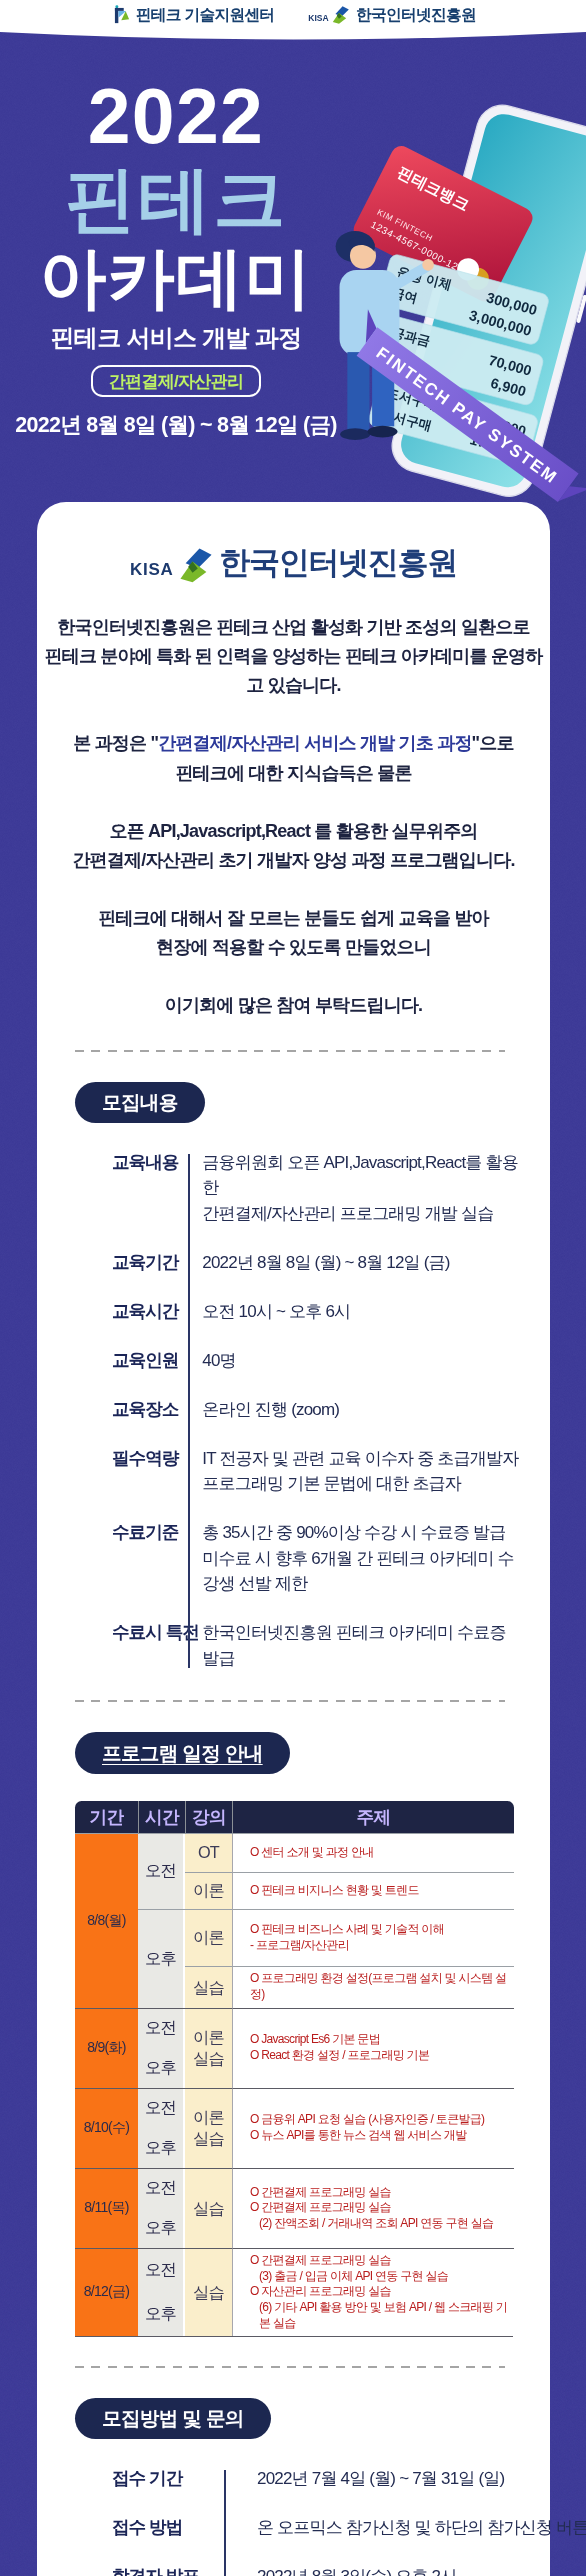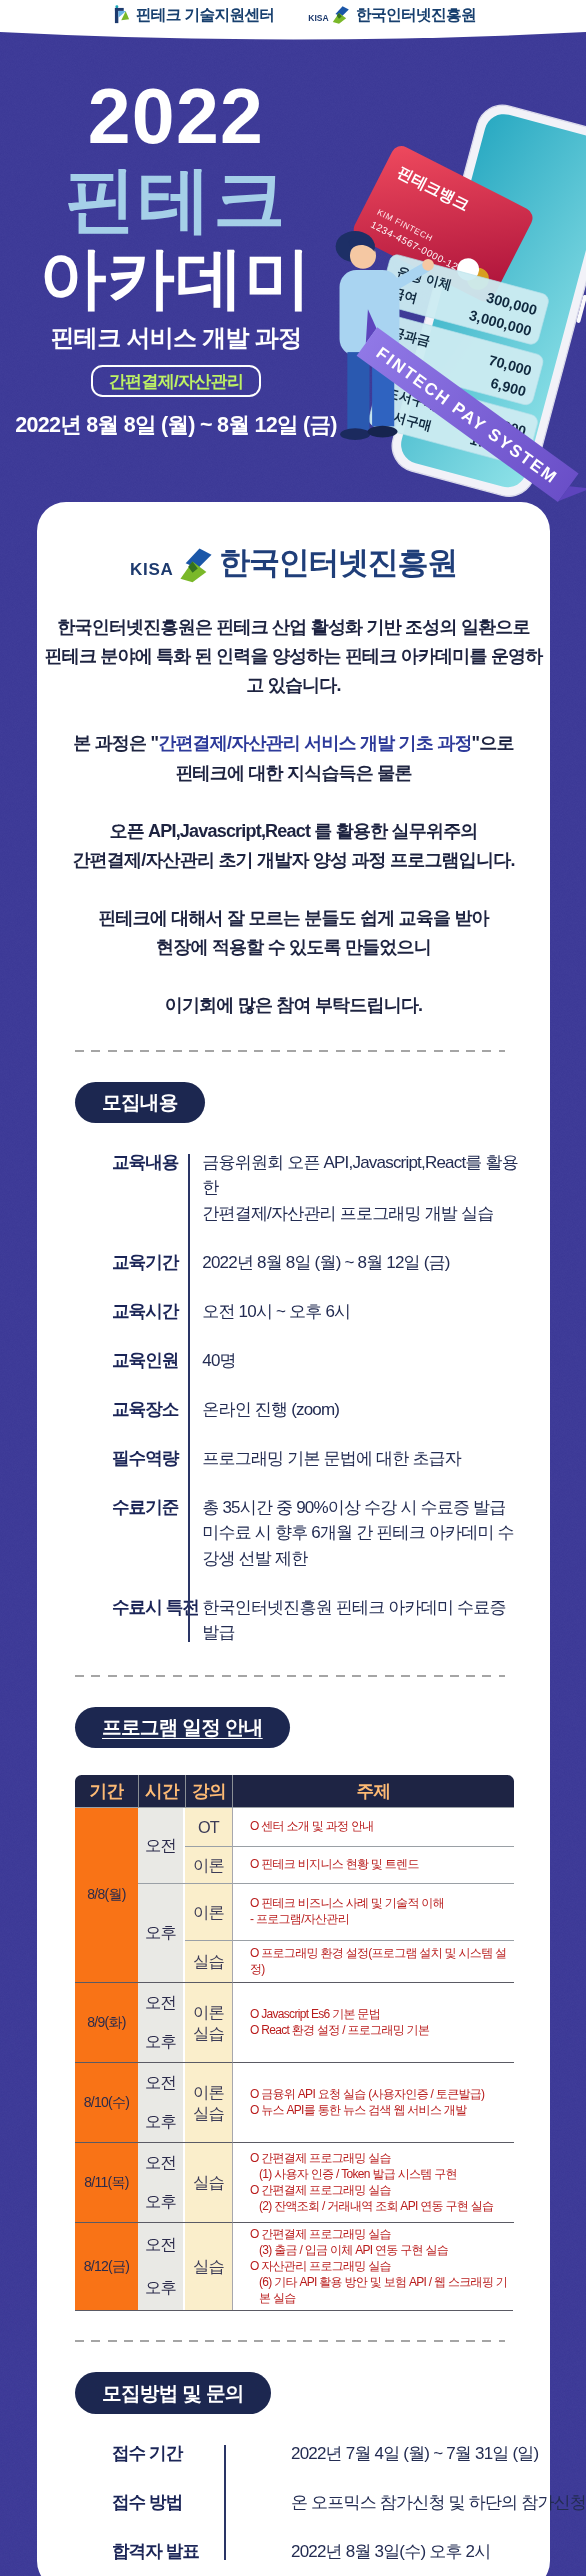--- a/index.html
+++ b/index.html
@@ -46,29 +46,29 @@
   .def-list::before { content:""; position:absolute; top:3.9px; bottom:3.9px; width:2px; background:#2a3565; }
   .def-list.info::before { left:76px; }
   .def-list.apply::before { left:112px; }
   .def-row { display:flex; margin-bottom:23.5px; }
   .def-row:last-child { margin-bottom:0; }
   .def-label { flex:0 0 auto; display:flex; justify-content:flex-start; }
   .def-list.info .def-label { width:76px; padding-right:7.8px; }
   .def-list.apply .def-label { width:112px; padding-right:10.4px; }
   .def-label span { white-space:nowrap; color:#1b2557; font-size:17.6px; font-weight:bold; letter-spacing:-1px; }
   .def-content { padding-left:14.3px; color:#232c52; font-size:17px; letter-spacing:-0.8px; line-height:1.5; }
-  .def-list.apply .def-content { padding-left:33px; white-space:nowrap;margin-left:34px; }
+  .def-list.apply .def-content { padding-left:33px; white-space:nowrap; }
 
   
   .sched { display:grid; margin-left:38px; width:438px;
     grid-template-columns:63px 47px 47px 282px;
     grid-template-rows:33px 38px 37px 57px 42px 40px 40px 40px 40px 40px 40px 44px 44px;
     border-bottom:1.3px solid #5a5a64; margin-bottom:6.5px; }
   .sc { display:flex; align-items:center; justify-content:center; color:#2b2b4b; font-size:16.3px; letter-spacing:-0.7px; }
-  .sc-head { background:#1e2444; color:#fdba74; font-weight:bold; font-size:17.6px; border-bottom:1.3px solid #9aa0a6; }
+  .sc-head { background:#1e2444; color:#c4b5fd; font-weight:bold; font-size:17.6px; border-bottom:1.3px solid #9aa0a6; }
   .sc-head.first { border-top-left-radius:6.5px; }
   .sc-head.last { border-top-right-radius:6.5px; }
   .sc-head.sepl { border-left:0.7px solid #8a8f96; }
   .sc-date { background:#f97316; font-size:14px; }
   .sc-time { padding:0; }
   .sc-time .fill { background:#e9e9e5; width:100%; height:100%; margin:1.3px 2px 1.3px 0; display:flex; align-items:center; justify-content:center; }
   .sc-lect { background:#faeecb; color:#3b3b57; text-align:center; line-height:1.3; }
   .sc-topic { justify-content:flex-start; padding:5.2px 3.9px 5.2px 17px; border-left:0.7px solid #a7a7ad; color:#b91c1c; font-size:12px; line-height:1.32; }
   .sc-topic .tlines { width:100%; }
   .day-top { border-top:1.3px solid #5a5a64; }
@@ -276,20 +276,21 @@
           </div>
         <div class="def-content">
             <div>온라인 진행 (zoom)</div>
           </div>
       </div>
       <div class="def-row">
         <div class="def-label">
             <span>필수역량</span>
           </div>
         <div class="def-content">
+          <div>IT 전공자 및 관련 교육 이수자 중 초급개발자</div>
           <div>프로그래밍 기본 문법에 대한 초급자</div>
         </div>
       </div>
       <div class="def-row">
         <div class="def-label">
             <span>수료기준</span>
           </div>
         <div class="def-content">
           <div>총  35시간 중 90%이상 수강 시 수료증 발급</div>
           <div>미수료 시 향후 6개월 간 핀테크 아카데미 수강생 선발 제한</div>
@@ -378,21 +379,20 @@
         </div>
 
       <div class="sc sc-date day-top" style="grid-row:10/12;grid-column:1">8/11(목)</div>
       <div class="sc sc-time day-top" style="grid-row:10;grid-column:2">
           <div class="fill">오전</div>
         </div>
       <div class="sc sc-lect day-top" style="grid-row:10/12;grid-column:3">실습</div>
       <div class="sc sc-topic day-top" style="grid-row:10/12;grid-column:4">
         <div class="tlines">
           <div>O 간편결제 프로그래밍 실습</div>
-          <div style="padding-left:9px">(1) 사용자 인증 / Token 발급 시스템 구현</div>
           <div>O 간편결제 프로그래밍 실습</div>
           <div style="padding-left:9px">(2) 잔액조회 / 거래내역 조회 API 연동 구현 실습</div>
         </div>
       </div>
       <div class="sc sc-time" style="grid-row:11;grid-column:2">
           <div class="fill">오후</div>
         </div>
 
       <div class="sc sc-date day-top" style="grid-row:12/14;grid-column:1">8/12(금)</div>
       <div class="sc sc-time day-top" style="grid-row:12;grid-column:2">

